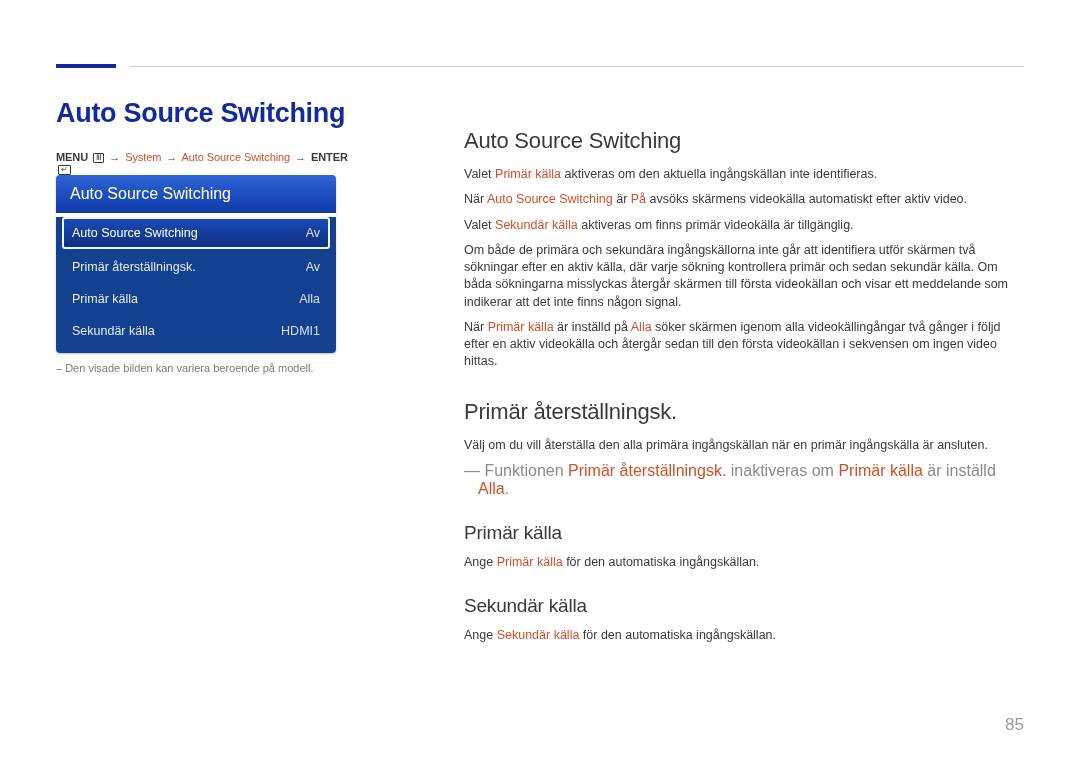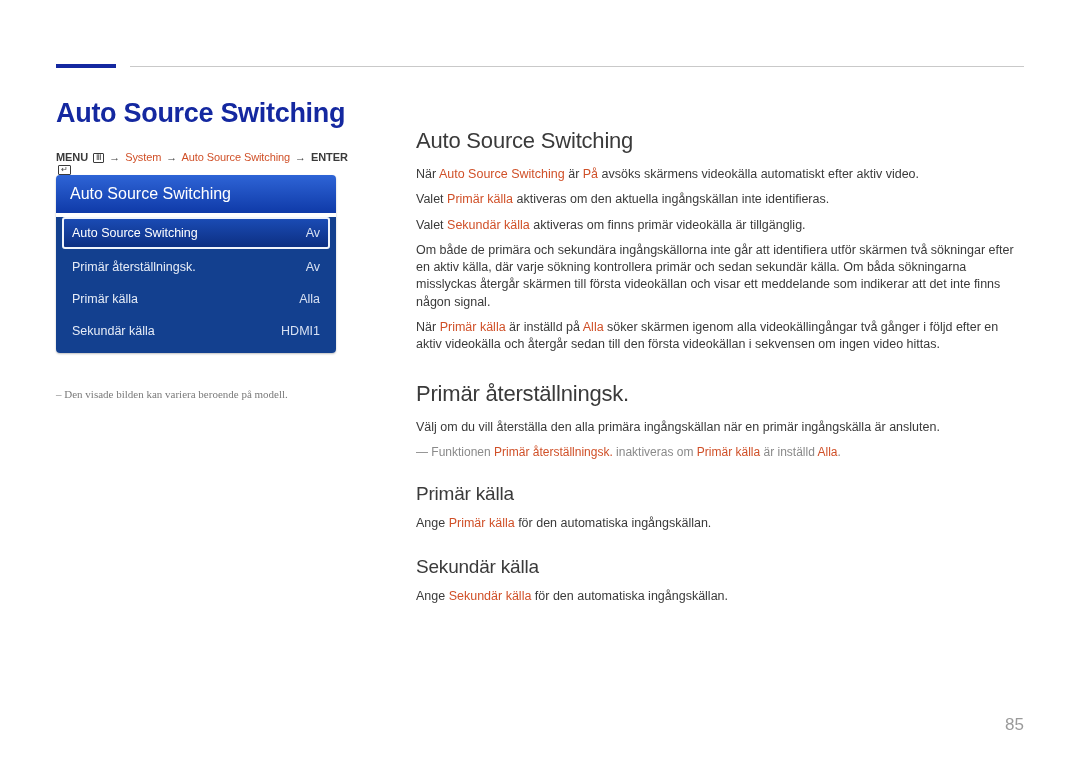--- a/index.html
+++ b/index.html
@@ -22,21 +22,21 @@
   }
   .top-rule {
     position: absolute;
     top: 66px;
     left: 130px;
     right: 56px;
     border-top: 1px solid #c9c9c9;
   }
   .page {
     display: flex;
-    gap: 60px;
+    gap: 108px;
     margin-top: 44px;
   }
   .left-col { width: 300px; flex: 0 0 300px; }
   .right-col { flex: 1; padding-top: 2px; }
 
   .page-title {
     color: #1428a0;
     font-size: 27px;
     font-weight: 600;
     letter-spacing: -0.3px;
@@ -88,24 +88,23 @@
     border-radius: 3px;
     margin: 4px 0 2px 0;
     padding: 7px 8px;
     color: #fff;
   }
   .menu-row .value { color: #d7e0f2; }
 
   .note {
     font-size: 11px;
     color: #7a7a7a;
-    margin-top: 35px;
+    margin-top: 9px;
     text-indent: -8px;
     padding-left: 8px;
-    font-family: Liberation Serif, serif;
   }
 
   .body-p {
     font-size: 12.5px;
     line-height: 1.38;
     color: #3a3a3a;
     margin-bottom: 8px;
   }
   .body-p .accent { color: #d05028; }
 
@@ -119,21 +118,21 @@
   }
   .section-h3 {
     font-size: 19px;
     font-weight: 500;
     color: #3a3a3a;
     margin-top: 24px;
     margin-bottom: 10px;
     letter-spacing: -0.2px;
   }
   .dash-note {
-    font-size: 12px;
+    font-size: 16px;
     color: #8a8a8a;
     margin-top: 4px;
     text-indent: -14px;
     padding-left: 14px;
   }
   .dash-note .accent { color: #d05028; }
 
   .page-number {
     position: absolute;
     bottom: 28px;
@@ -188,24 +187,24 @@
       </div>
     </div>
 
     <p class="note">– Den visade bilden kan variera beroende på modell.</p>
   </div>
 
   <div class="right-col">
 
     <h2 class="section-h2">Auto Source Switching</h2>
     <p class="body-p">
+      <span>Valet </span><span class="accent">Primär källa</span><span> aktiveras om den aktuella ingångskällan inte identifieras.</span>
+    </p>
+    <p class="body-p">
       <span>När </span><span class="accent">Auto Source Switching</span><span> är </span><span class="accent">På</span><span> avsöks skärmens videokälla automatiskt efter aktiv video.</span>
-    </p>
-    <p class="body-p">
-      <span>Valet </span><span class="accent">Primär källa</span><span> aktiveras om den aktuella ingångskällan inte identifieras.</span>
     </p>
     <p class="body-p">
       <span>Valet </span><span class="accent">Sekundär källa</span><span> aktiveras om finns primär videokälla är tillgänglig.</span>
     </p>
     <p class="body-p">Om både de primära och sekundära ingångskällorna inte går att identifiera utför skärmen två sökningar efter en aktiv källa, där varje sökning kontrollera primär och sedan sekundär källa. Om båda sökningarna misslyckas återgår skärmen till första videokällan och visar ett meddelande som indikerar att det inte finns någon signal.</p>
     <p class="body-p">
       <span>När </span><span class="accent">Primär källa</span><span> är inställd på </span><span class="accent">Alla</span><span> söker skärmen igenom alla videokällingångar två gånger i följd efter en aktiv videokälla och återgår sedan till den första videokällan i sekvensen om ingen video hittas.</span>
     </p>
 
     <h2 class="section-h2">Primär återställningsk.</h2>

